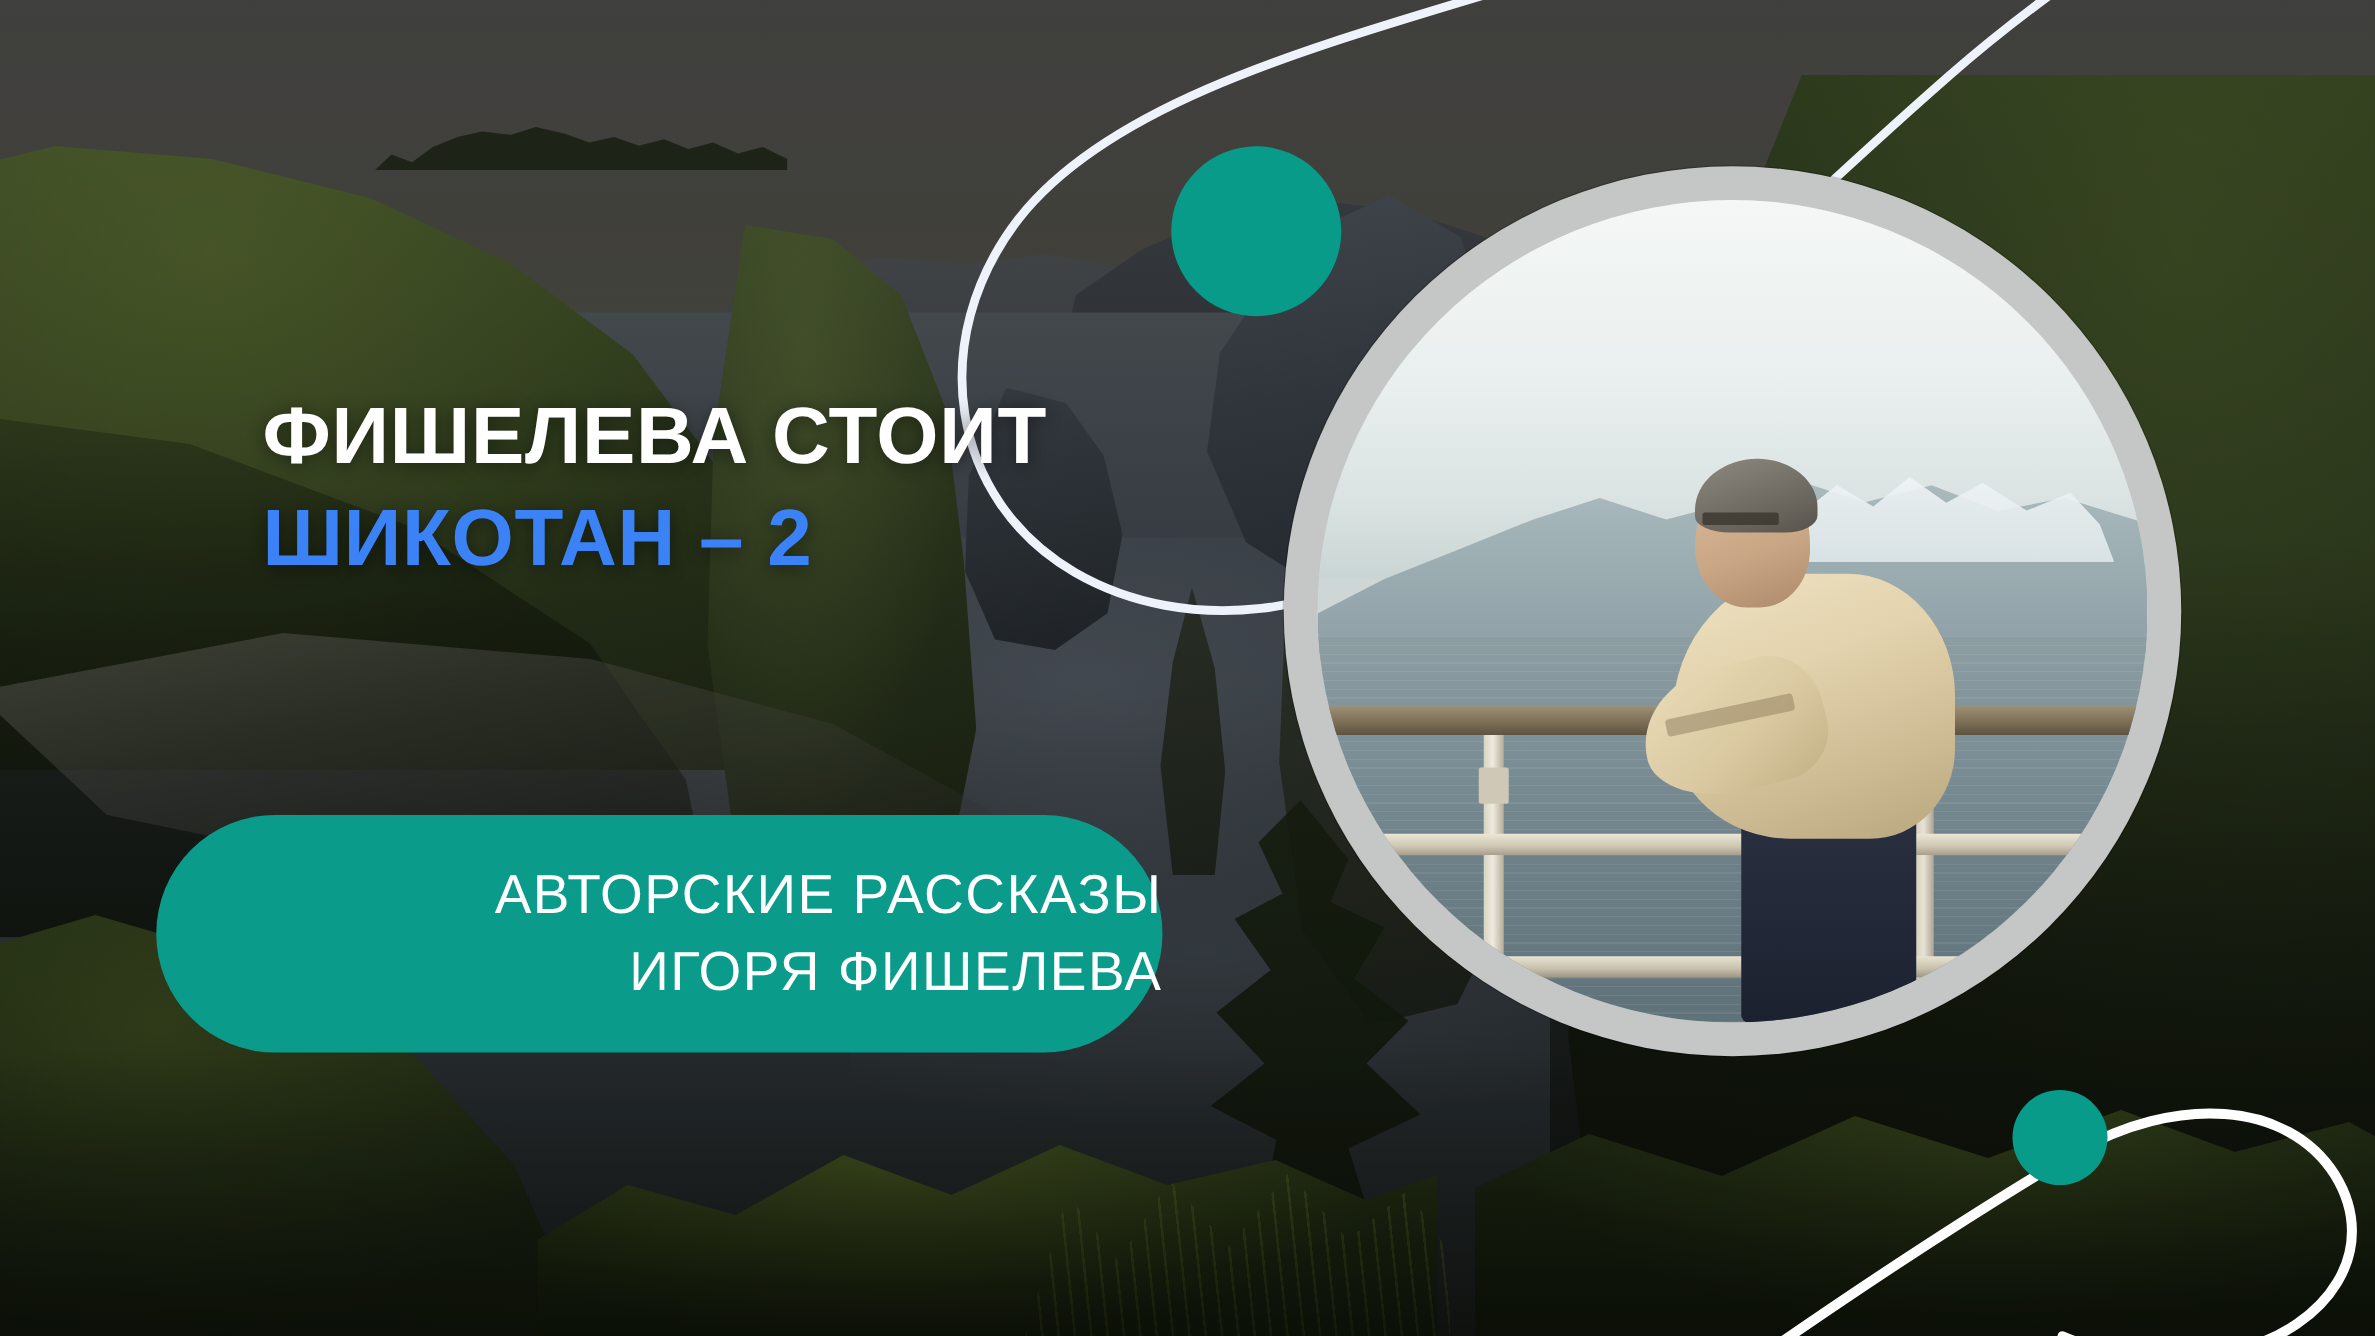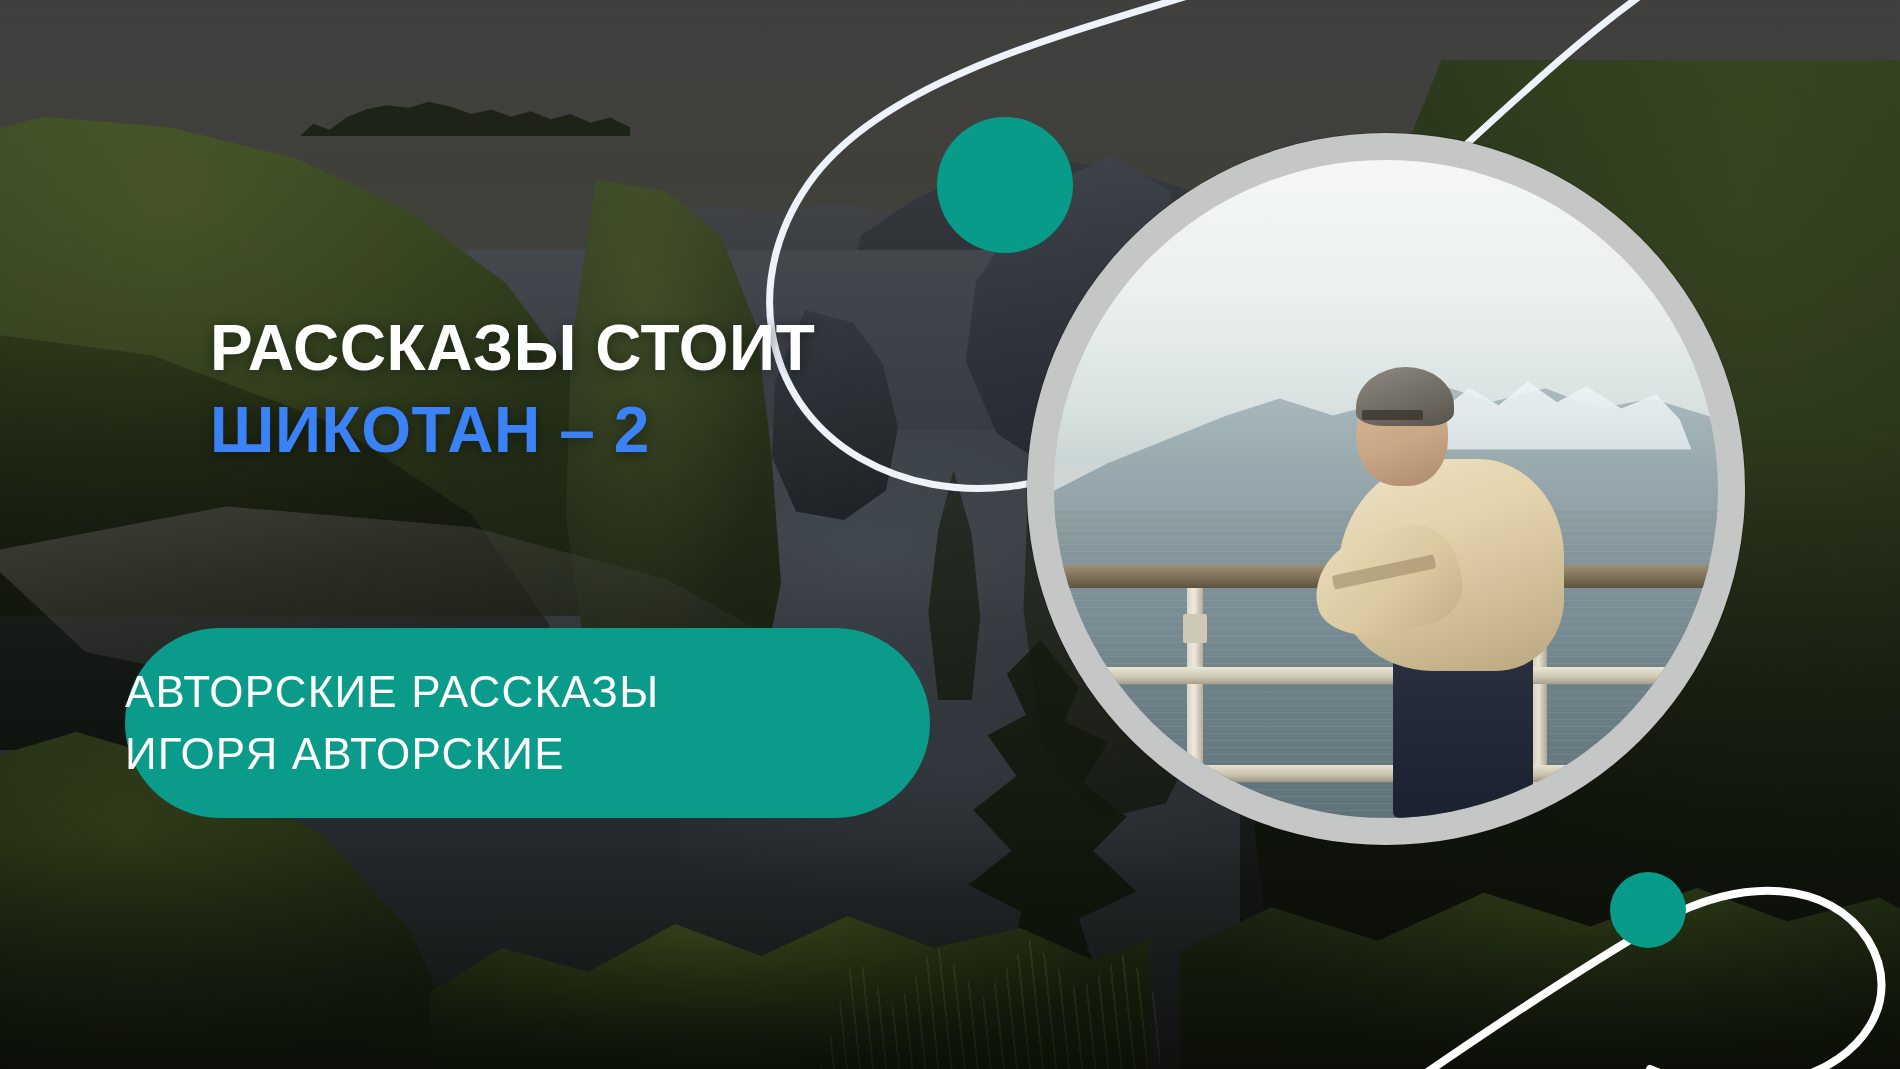--- a/index.html
+++ b/index.html
@@ -406,27 +406,27 @@
     letter-spacing: .6px;
     color: #ffffff;
     white-space: nowrap;
     text-shadow: 0 2px 14px rgba(0,0,0,.45);
   }
 
   
   .badge {
     position: absolute;
     left: 125px;
-    top: 628px;
+    top: 652px;
     width: 805px;
     height: 190px;
     border-radius: 95px;
     display: flex;
     flex-direction: column;
-    align-items: flex-start;
+    align-items: flex-end;
     justify-content: center;
   }
   .badge-line {
     font-size: 44px;
     font-weight: 400;
     line-height: 1.42;
     letter-spacing: 1.2px;
     color: #ffffff;
     white-space: nowrap;
   }
@@ -501,22 +501,22 @@
         <div class="pp-arm"></div>
         <div class="pp-arm-band"></div>
         <div class="pp-head"></div>
         <div class="pp-hair"></div>
         <div class="pp-glasses"></div>
       </div>
     </div>
   </div>
 
   <div class="title-block">
-    <div class="title-line" style="color: rgb(255, 255, 255);">РАССКАЗЫ СТОИТ</div>
+    <div class="title-line" style="color: rgb(255, 255, 255);">ФИШЕЛЕВА СТОИТ</div>
     <div class="title-line" style="color: #3b82f6;">ШИКОТАН – 2</div>
   </div>
 
   <div class="badge" style="background: rgb(11, 155, 139);">
     <div class="badge-line">АВТОРСКИЕ РАССКАЗЫ</div>
-    <div class="badge-line">ИГОРЯ АВТОРСКИЕ</div>
+    <div class="badge-line">ИГОРЯ ФИШЕЛЕВА</div>
   </div>
 
 </div>
 
 </body></html>

